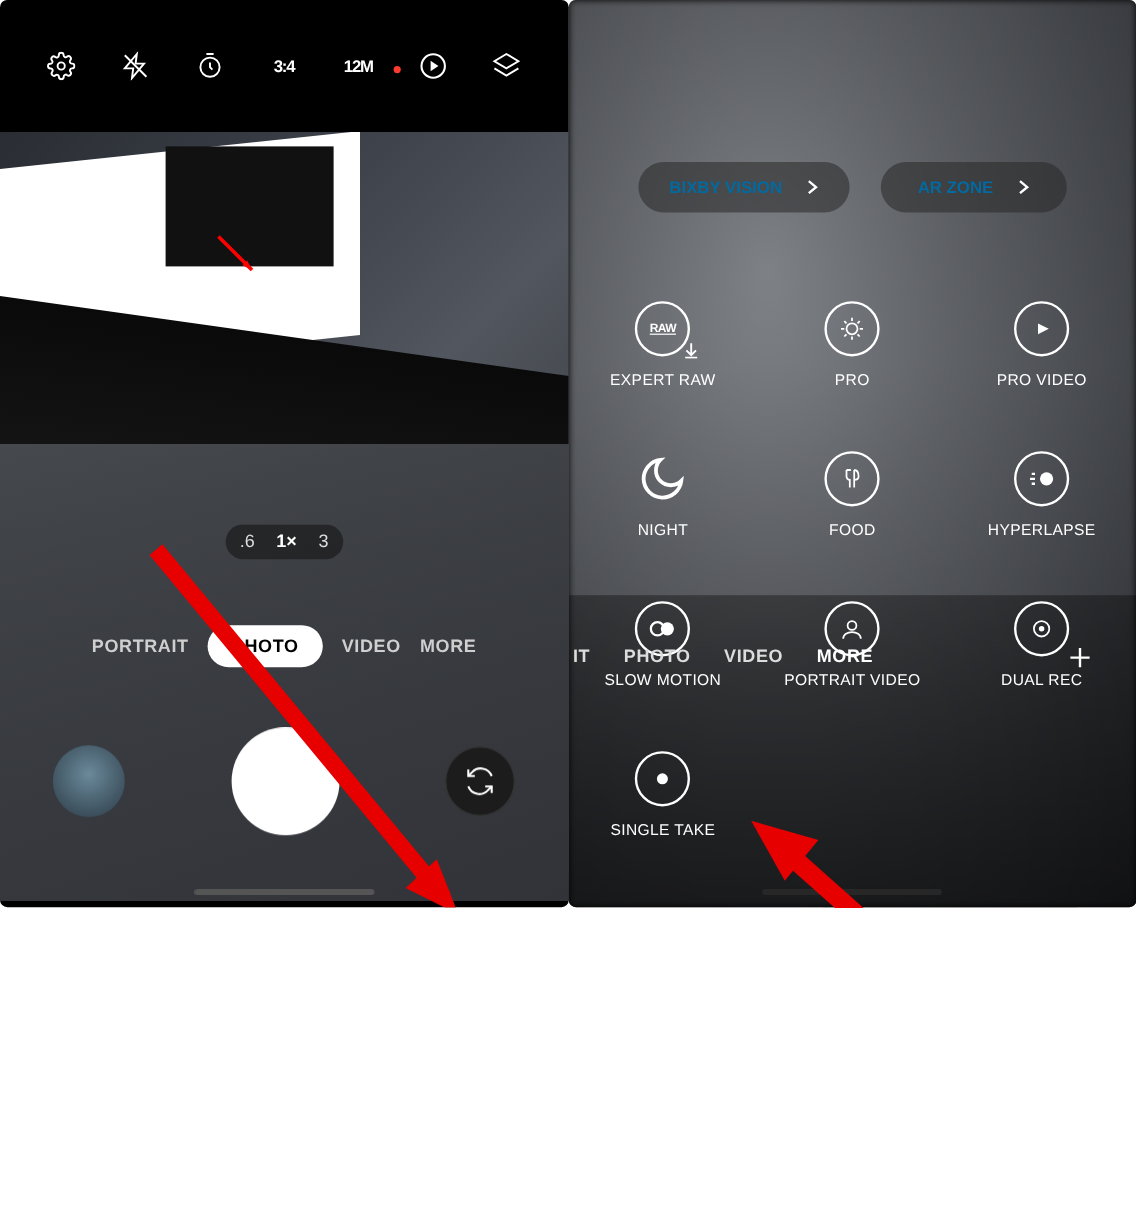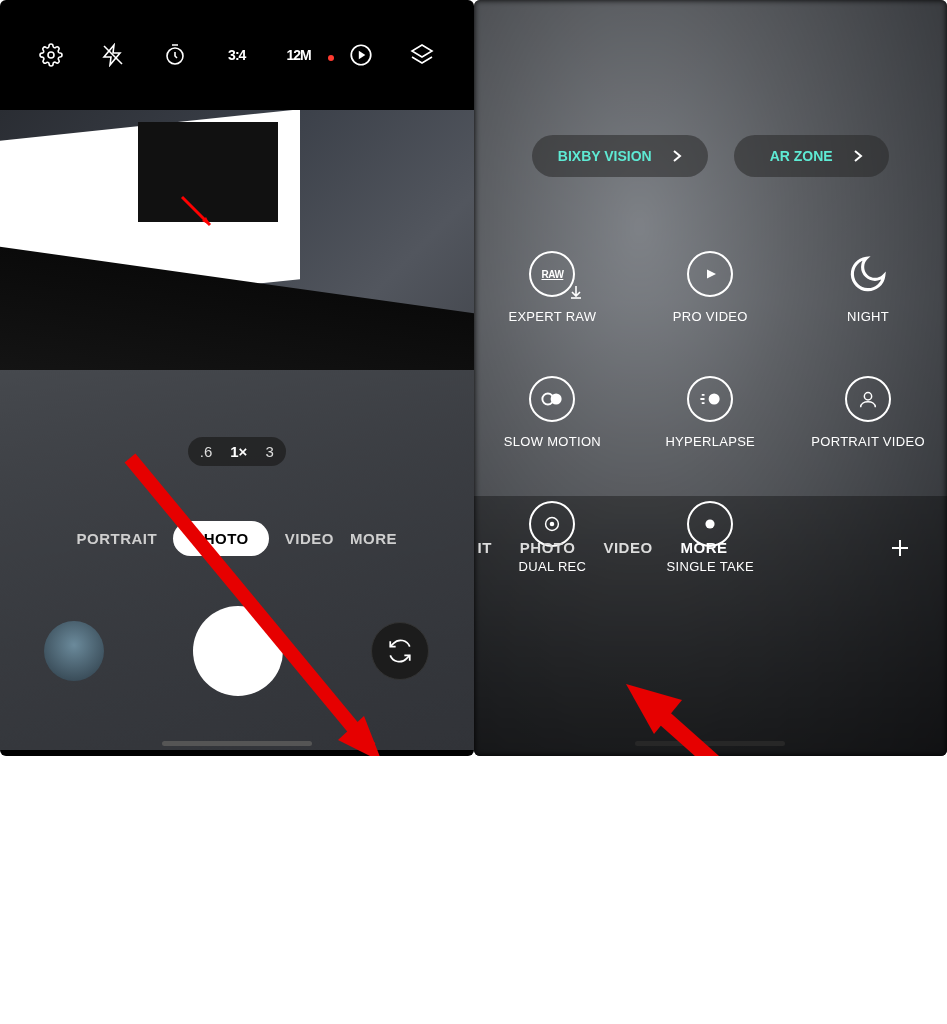--- a/index.html
+++ b/index.html
@@ -33,21 +33,21 @@
   .shutter { width:90px; height:90px; border-radius:50%; background:#fff; }
   .switch-btn { width:58px; height:58px; border-radius:50%; background:#1c1c1c; border:1px solid #333; display:flex; align-items:center; justify-content:center; }
 
   .gesture-bar { position:absolute; bottom:10px; left:50%; transform:translateX(-50%); width:150px; height:5px; background:#555; border-radius:3px; }
 
   
   .right-bg { position:absolute; inset:0; background:radial-gradient(ellipse at 35% 30%,#8f9399 0%,#6b6e73 35%,#4b4e53 70%,#323439 100%); filter:blur(3px); }
   .right-dark { position:absolute; inset:0; background:linear-gradient(180deg,rgba(0,0,0,.18) 0%,rgba(0,0,0,.1) 40%,rgba(0,0,0,.25) 100%); }
 
   .pills-row { position:absolute; top:135px; left:0; right:0; display:flex; justify-content:center; gap:26px; z-index:5; }
-  .pill { background:rgba(40,40,40,.55); color:#5eead4; font-size:14px; font-weight:600; border-radius:28px; padding:13px 26px; display:flex; align-items:center; gap:20px; min-width:155px; justify-content:flex-end; }
+  .pill { background:rgba(40,40,40,.55); color:#0369a1; font-size:14px; font-weight:600; border-radius:28px; padding:13px 26px; display:flex; align-items:center; gap:20px; min-width:155px; justify-content:center; }
 
   .grid-modes { position:absolute; top:225px; left:0; right:0; bottom:280px; display:grid; grid-template-columns:repeat(3,1fr); grid-auto-rows:125px; z-index:5; }
   .gmode { display:flex; flex-direction:column; align-items:center; justify-content:center; gap:12px; color:#fff; }
   .gmode-icon { width:46px; height:46px; border:2px solid #fff; border-radius:50%; display:flex; align-items:center; justify-content:center; color:#fff; font-size:12px;text-decoration:underline; }
   .gmode-label { font-size:13px; font-weight:500; letter-spacing:.3px; text-align:center;}
 
   .mode-row2 { position:absolute; bottom:200px; left:0; right:0; display:flex; align-items:center; z-index:5; padding-left:4px; gap:28px; }
   .mode2 { font-size:15px; color:#dcdcdc; font-weight:600; letter-spacing:.5px;text-align:right; }
   .mode2.active { color:#fff; font-weight:800; }
   .plus-btn { position:absolute; right:24px; width:46px; height:46px; display:flex; align-items:center; justify-content:center; color:#fff; font-size:30px; font-weight:300; }
@@ -167,59 +167,76 @@
       <div class="gmode-icon" style="font-size:10px;font-weight:700;letter-spacing:-.5px;position:relative;">
         <span>RAW</span>
         <svg style="position:absolute;right:-10px;bottom:-4px;" width="14" height="14" viewBox="0 0 14 14">
             <path d="M7 1v9M3 7l4 4 4-4" stroke="#fff" stroke-width="1.6" fill="none"></path>
             <line x1="2" y1="13" x2="12" y2="13" stroke="#fff" stroke-width="1.6"></line>
           </svg>
       </div>
       <span class="gmode-label">EXPERT RAW</span>
     </div>
 
+    <div class="gmode">
+      <div class="gmode-icon">
+        <svg width="22" height="22" viewBox="0 0 24 24" fill="none" stroke="#fff" stroke-width="1.6">
+            <circle cx="12" cy="12" r="5"></circle>
+            <path d="M12 2v3M12 19v3M2 12h3M19 12h3M5 5l2 2M17 17l2 2M17 7l2-2M5 19l2-2"></path>
+          </svg>
+      </div>
+      <span class="gmode-label">PRO</span>
+    </div>
 
     <div class="gmode">
       <div class="gmode-icon">
         <svg width="18" height="18" viewBox="0 0 24 24" fill="none" stroke="#fff" stroke-width="1.6">
             <polygon points="8,6 20,12 8,18" fill="#fff" stroke="none"></polygon>
           </svg>
       </div>
       <span class="gmode-label">PRO VIDEO</span>
     </div>
 
     <div class="gmode">
       <div class="gmode-icon" style="border:none;">
         <svg width="42" height="42" viewBox="0 0 24 24" fill="none" stroke="#fff" stroke-width="1.8">
             <path d="M21 13A9 9 0 1111 3a7 7 0 0010 10z"></path>
           </svg>
       </div>
       <span class="gmode-label">NIGHT</span>
     </div>
 
-
+    <div class="gmode">
+      <div class="gmode-icon">
+        <svg width="22" height="22" viewBox="0 0 24 24" fill="none" stroke="#fff" stroke-width="1.6">
+            <path d="M7 4v6a3 3 0 003 3v7M7 4h4M14 4v16M14 4c3 0 4 3 4 6 0 2-1 3-4 3"></path>
+          </svg>
+      </div>
+      <span class="gmode-label">FOOD</span>
+    </div>
+
+
+    <div class="gmode">
+      <div class="gmode-icon">
+        <svg width="22" height="22" viewBox="0 0 16 10">
+            <circle cx="11" cy="5" r="4" fill="#fff"></circle>
+            <path d="M1 5h3M2 2h2M2 8h2" stroke="#fff" stroke-width="1.4"></path>
+          </svg>
+      </div>
+      <span class="gmode-label">HYPERLAPSE</span>
+    </div>
 
     <div class="gmode">
       <div class="gmode-icon">
         <svg width="22" height="22" viewBox="0 0 16 10">
             <circle cx="11" cy="5" r="4" fill="#fff"></circle>
             <circle cx="5" cy="5" r="4" fill="none" stroke="#fff" stroke-width="1.4"></circle>
           </svg>
       </div>
       <span class="gmode-label">SLOW MOTION</span>
-    </div>
-
-    <div class="gmode">
-      <div class="gmode-icon">
-        <svg width="22" height="22" viewBox="0 0 16 10">
-            <circle cx="11" cy="5" r="4" fill="#fff"></circle>
-            <path d="M1 5h3M2 2h2M2 8h2" stroke="#fff" stroke-width="1.4"></path>
-          </svg>
-      </div>
-      <span class="gmode-label">HYPERLAPSE</span>
     </div>
 
     <div class="gmode">
       <div class="gmode-icon">
         <svg width="22" height="22" viewBox="0 0 24 24" fill="none" stroke="#fff" stroke-width="1.6">
             <circle cx="12" cy="9" r="4"></circle>
             <path d="M4 21c0-4 4-6 8-6s8 2 8 6"></path>
           </svg>
       </div>
       <span class="gmode-label">PORTRAIT VIDEO</span>

